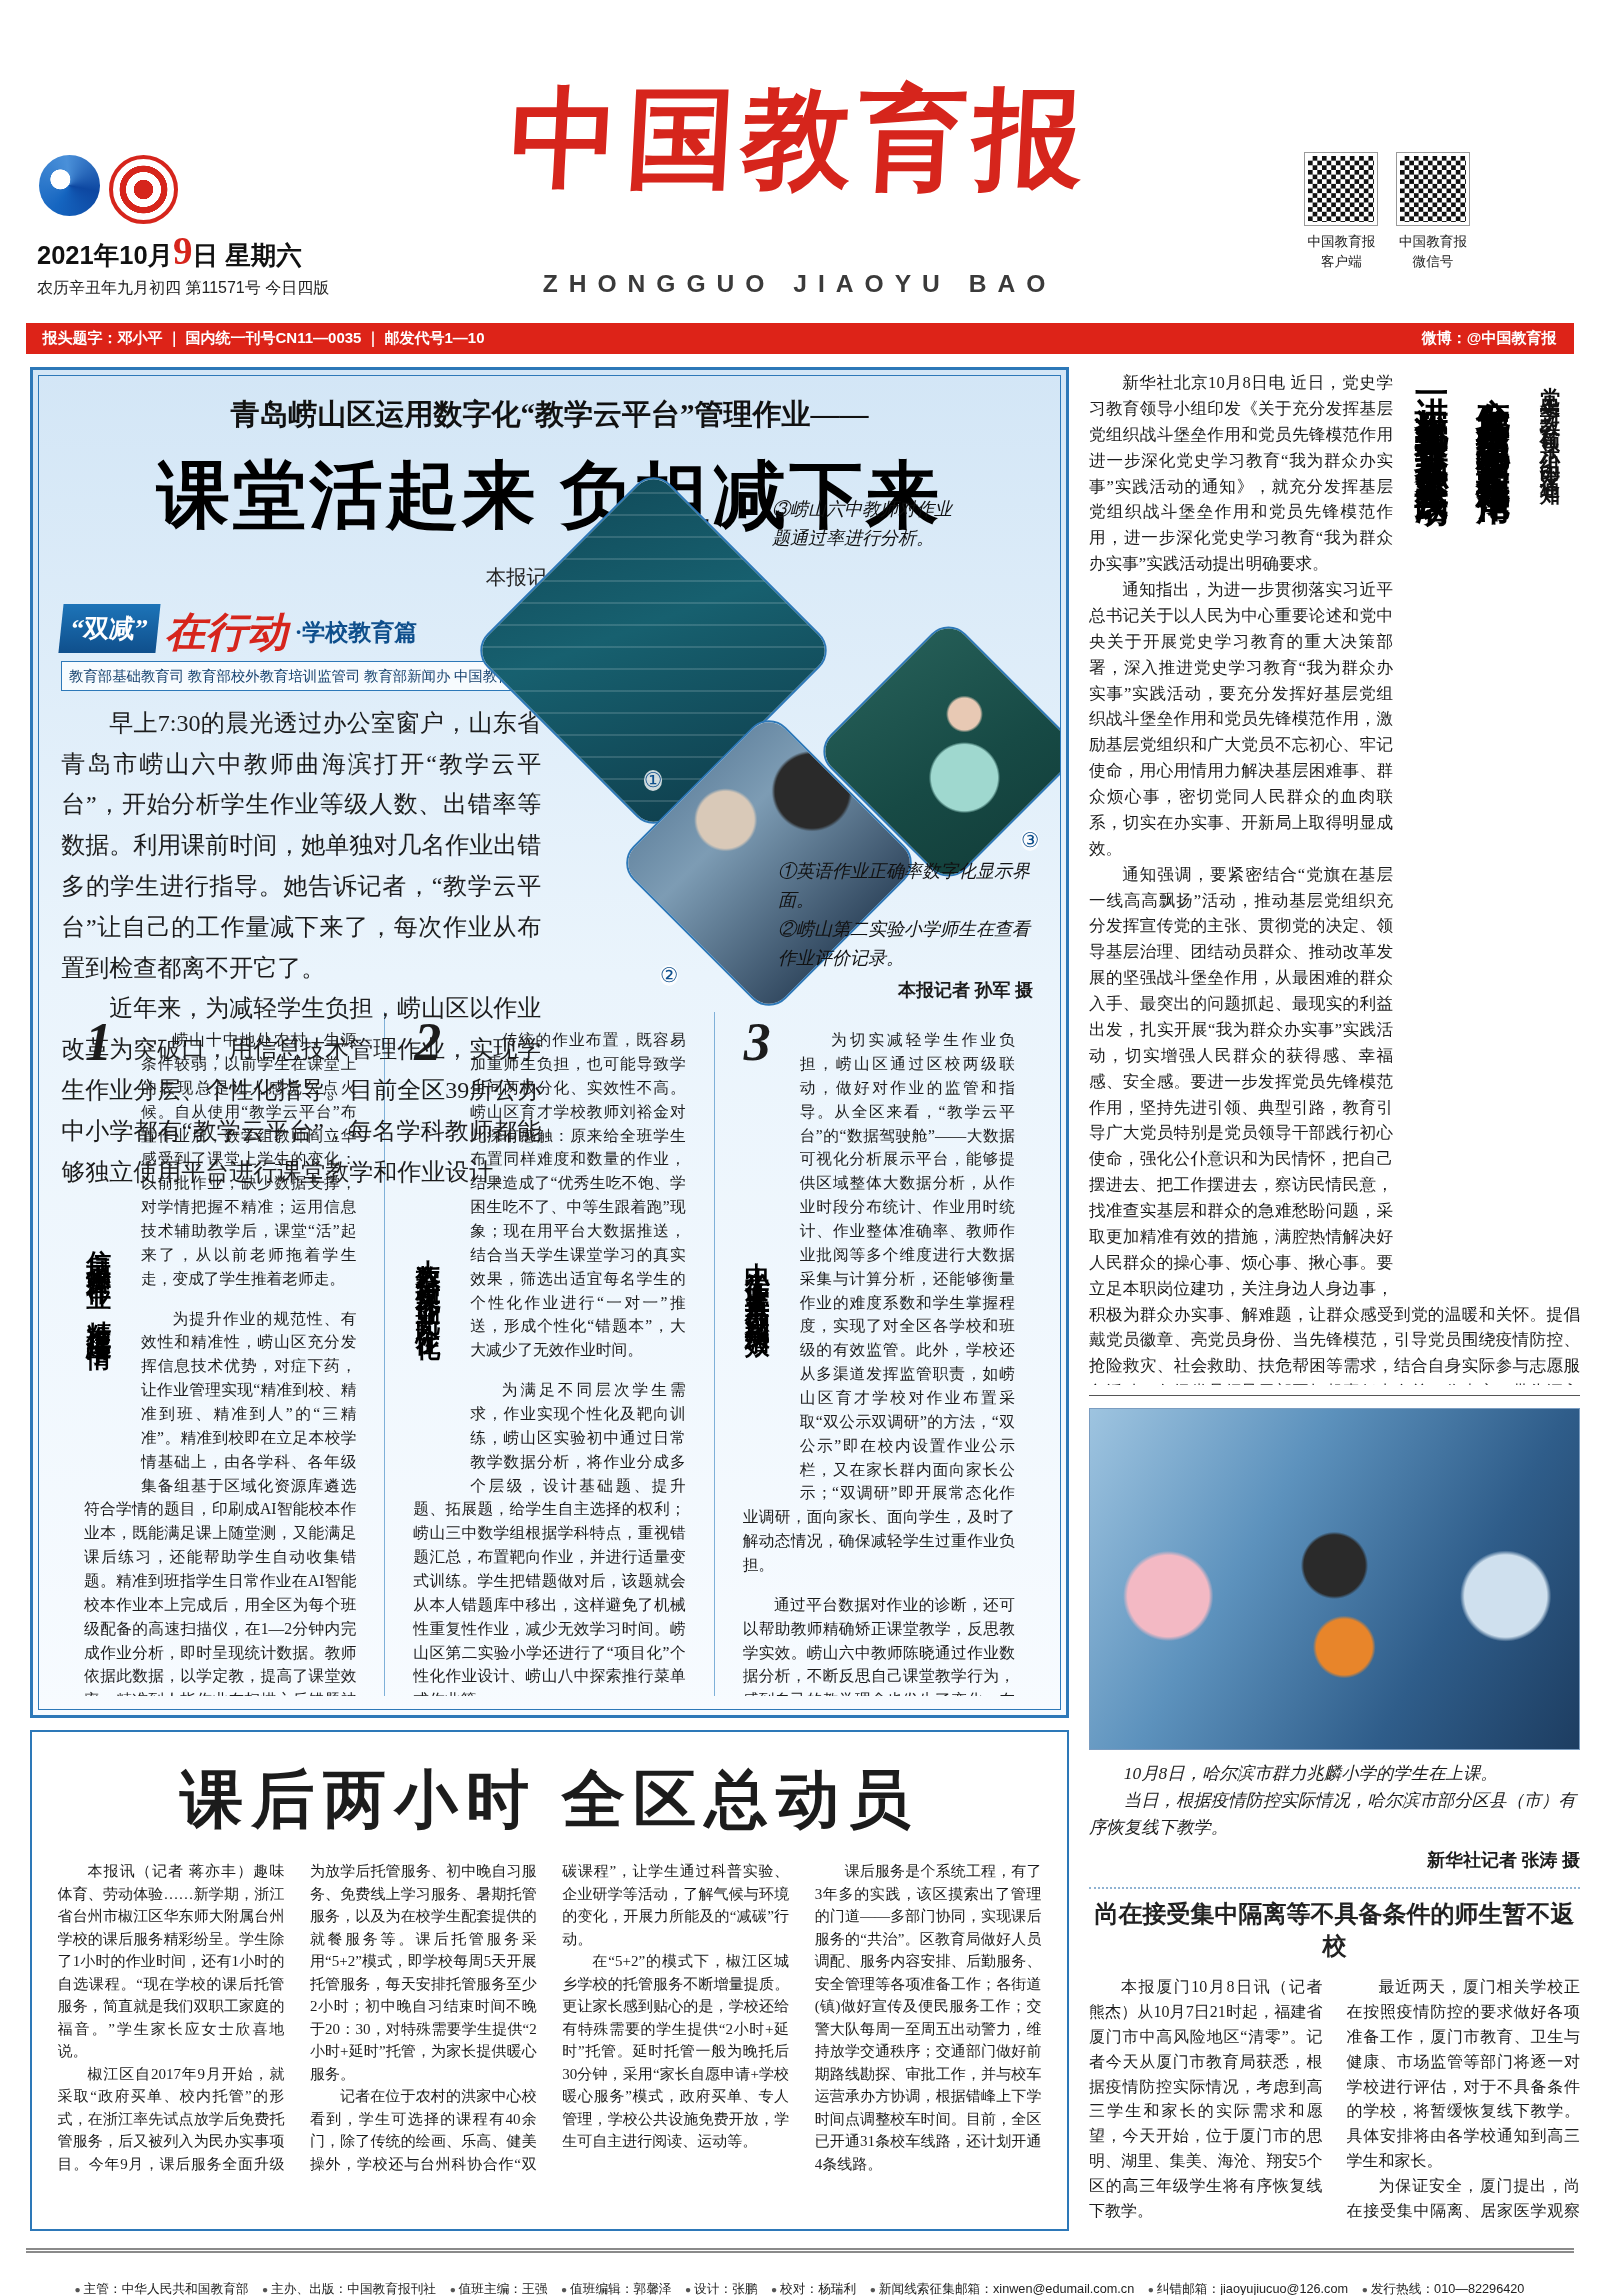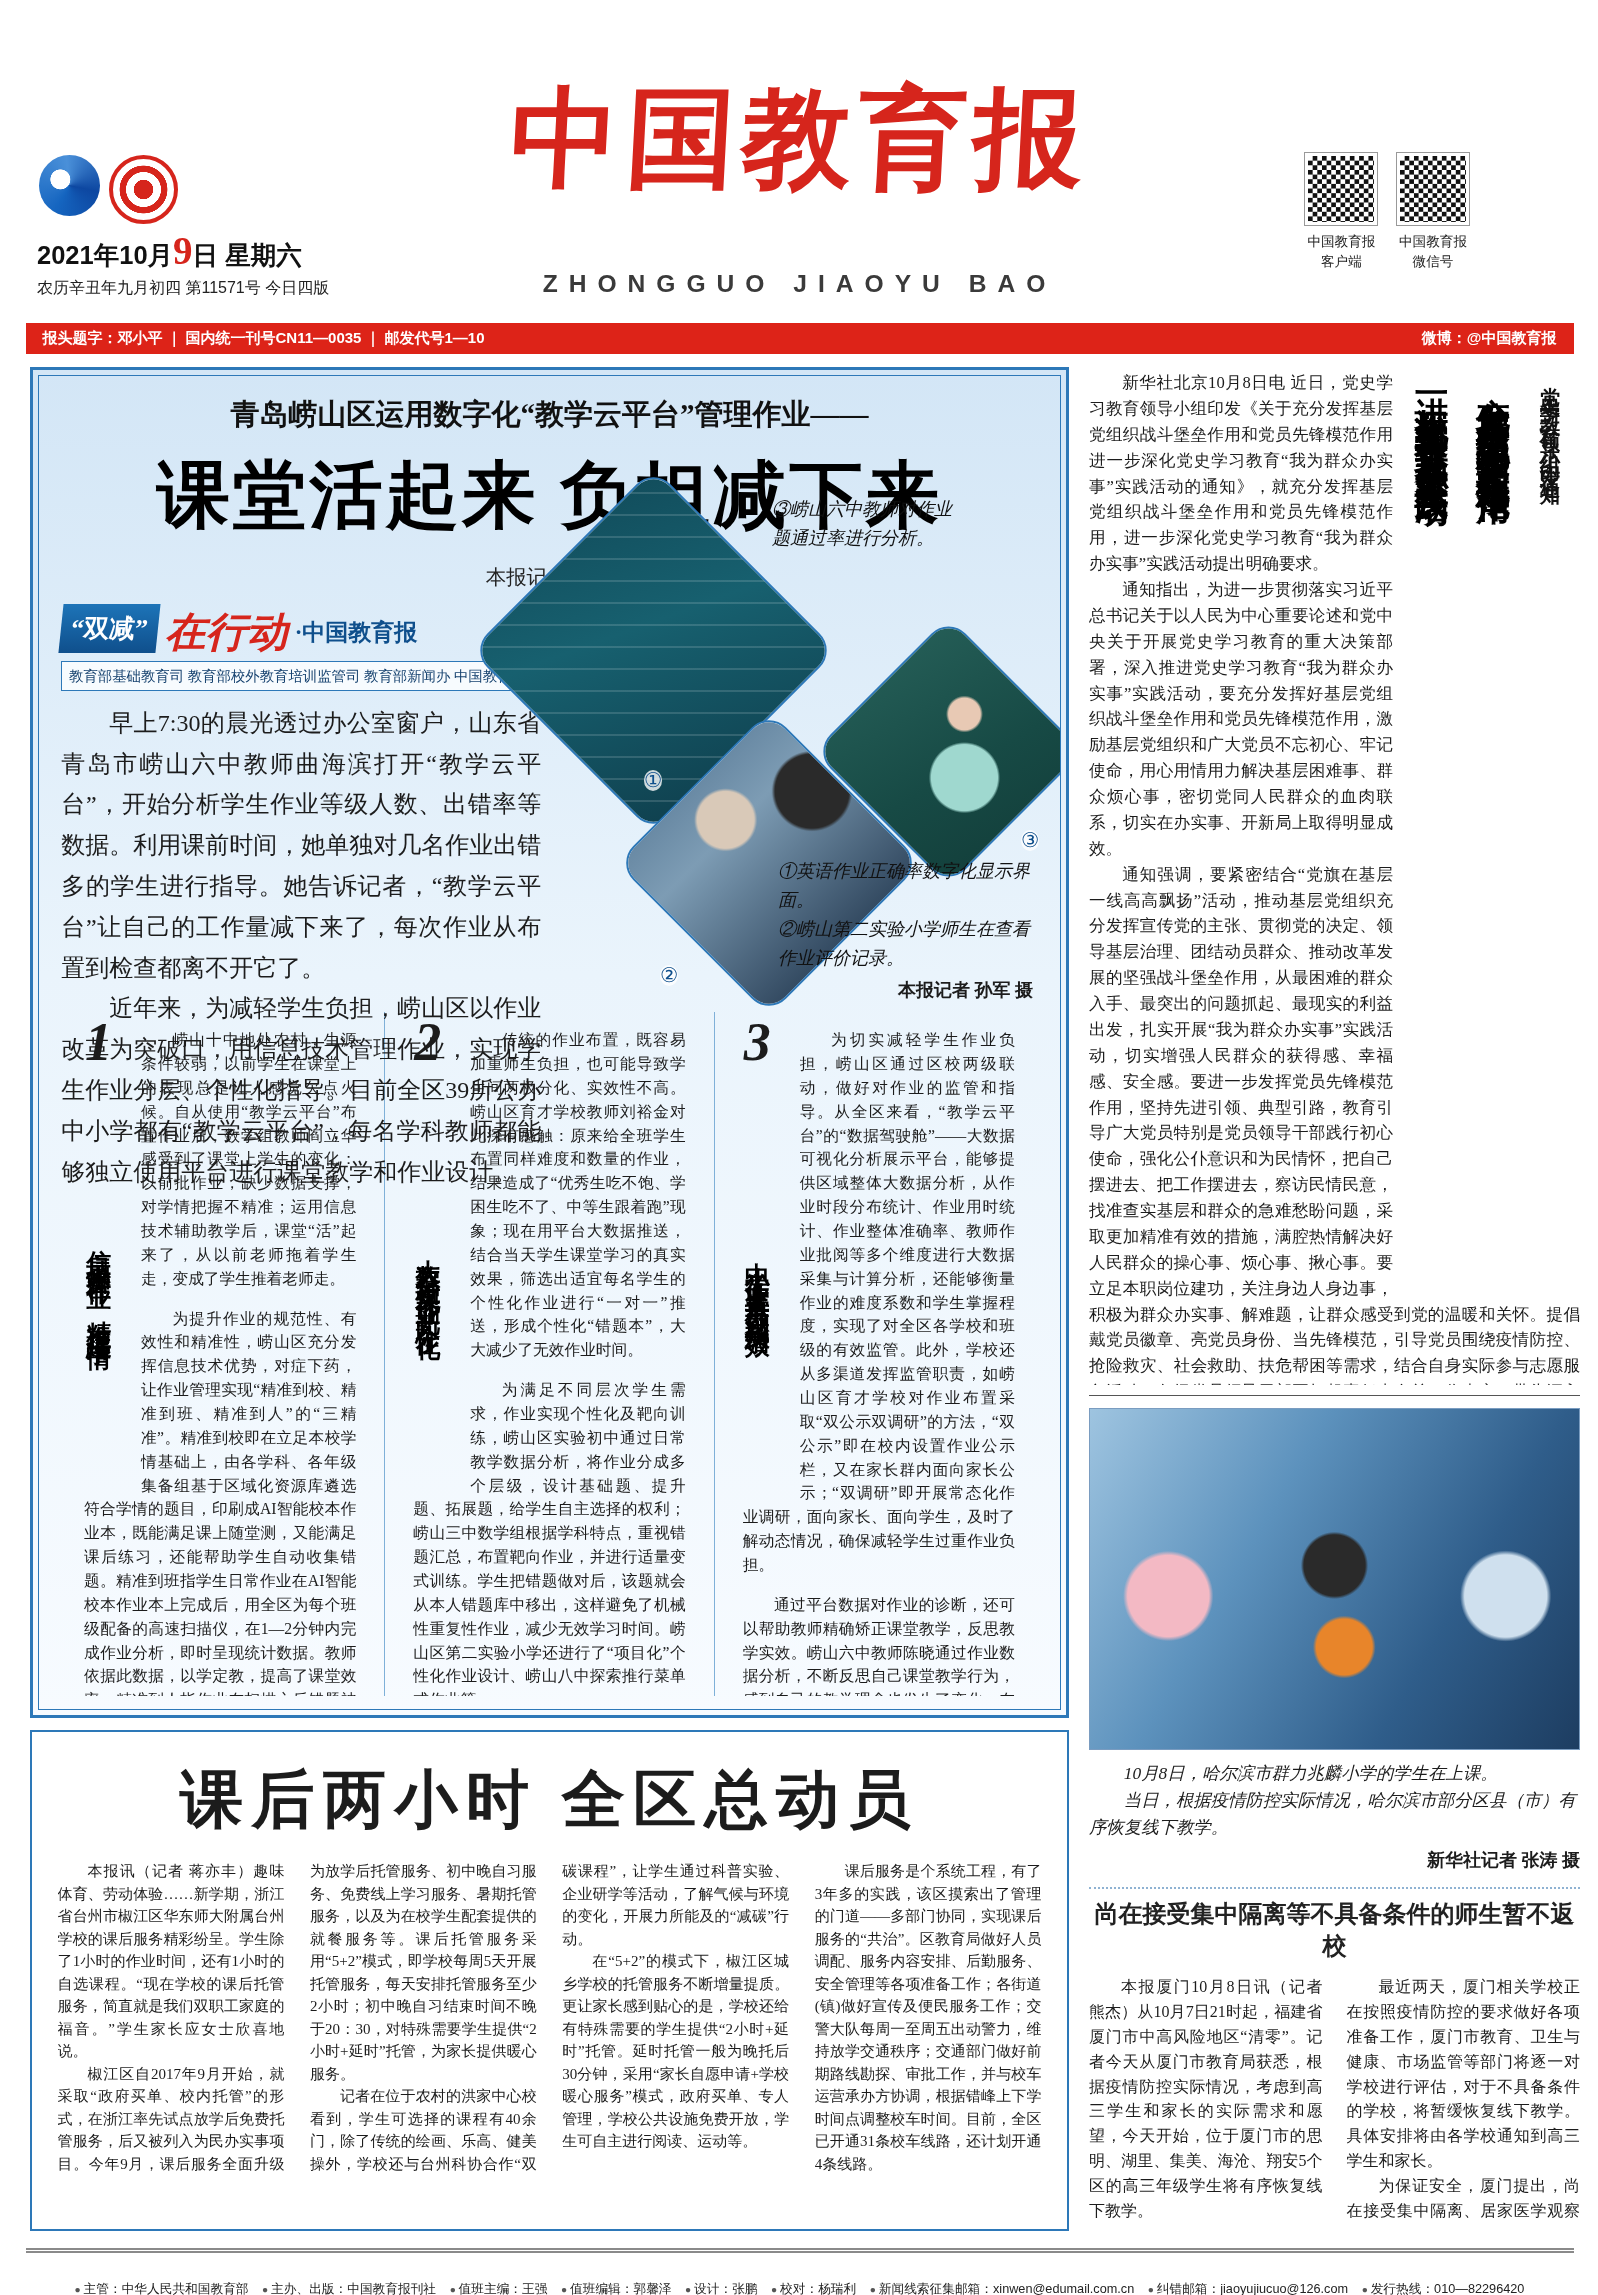--- a/index.html
+++ b/index.html
@@ -162,21 +162,21 @@
     <div class="main-box-inner">
       <div class="kicker">青岛崂山区运用数字化“教学云平台”管理作业——</div>
       <div class="main-headline">课堂活起来 负担减下来</div>
       <div class="main-byline">本报记者 孙军</div>
 
       <div class="content-row">
         <div class="left-col">
           <div class="badge-row">
             <span class="badge-blue">“双减”</span>
             <span class="badge-action">在行动</span>
-            <span class="badge-suffix">·中国教育报</span>
+            <span class="badge-suffix">·学校教育篇</span>
           </div>
           <div class="organizers">教育部基础教育司 教育部校外教育培训监管司 教育部新闻办 中国教育报刊社 合办</div>
           <div class="intro">
               <p>早上7:30的晨光透过办公室窗户，山东省青岛市崂山六中教师曲海滨打开“教学云平台”，开始分析学生作业等级人数、出错率等数据。利用课前时间，她单独对几名作业出错多的学生进行指导。她告诉记者，“教学云平台”让自己的工作量减下来了，每次作业从布置到检查都离不开它了。</p>
               <p>近年来，为减轻学生负担，崂山区以作业改革为突破口，用信息技术管理作业，实现学生作业分层、个性化指导。目前全区39所公办中小学都有“教学云平台”，每名学科教师都能够独立使用平台进行课堂教学和作业设计。</p>
             </div>
         </div>
 
         <div class="cluster">
           <div class="diamond d1">

